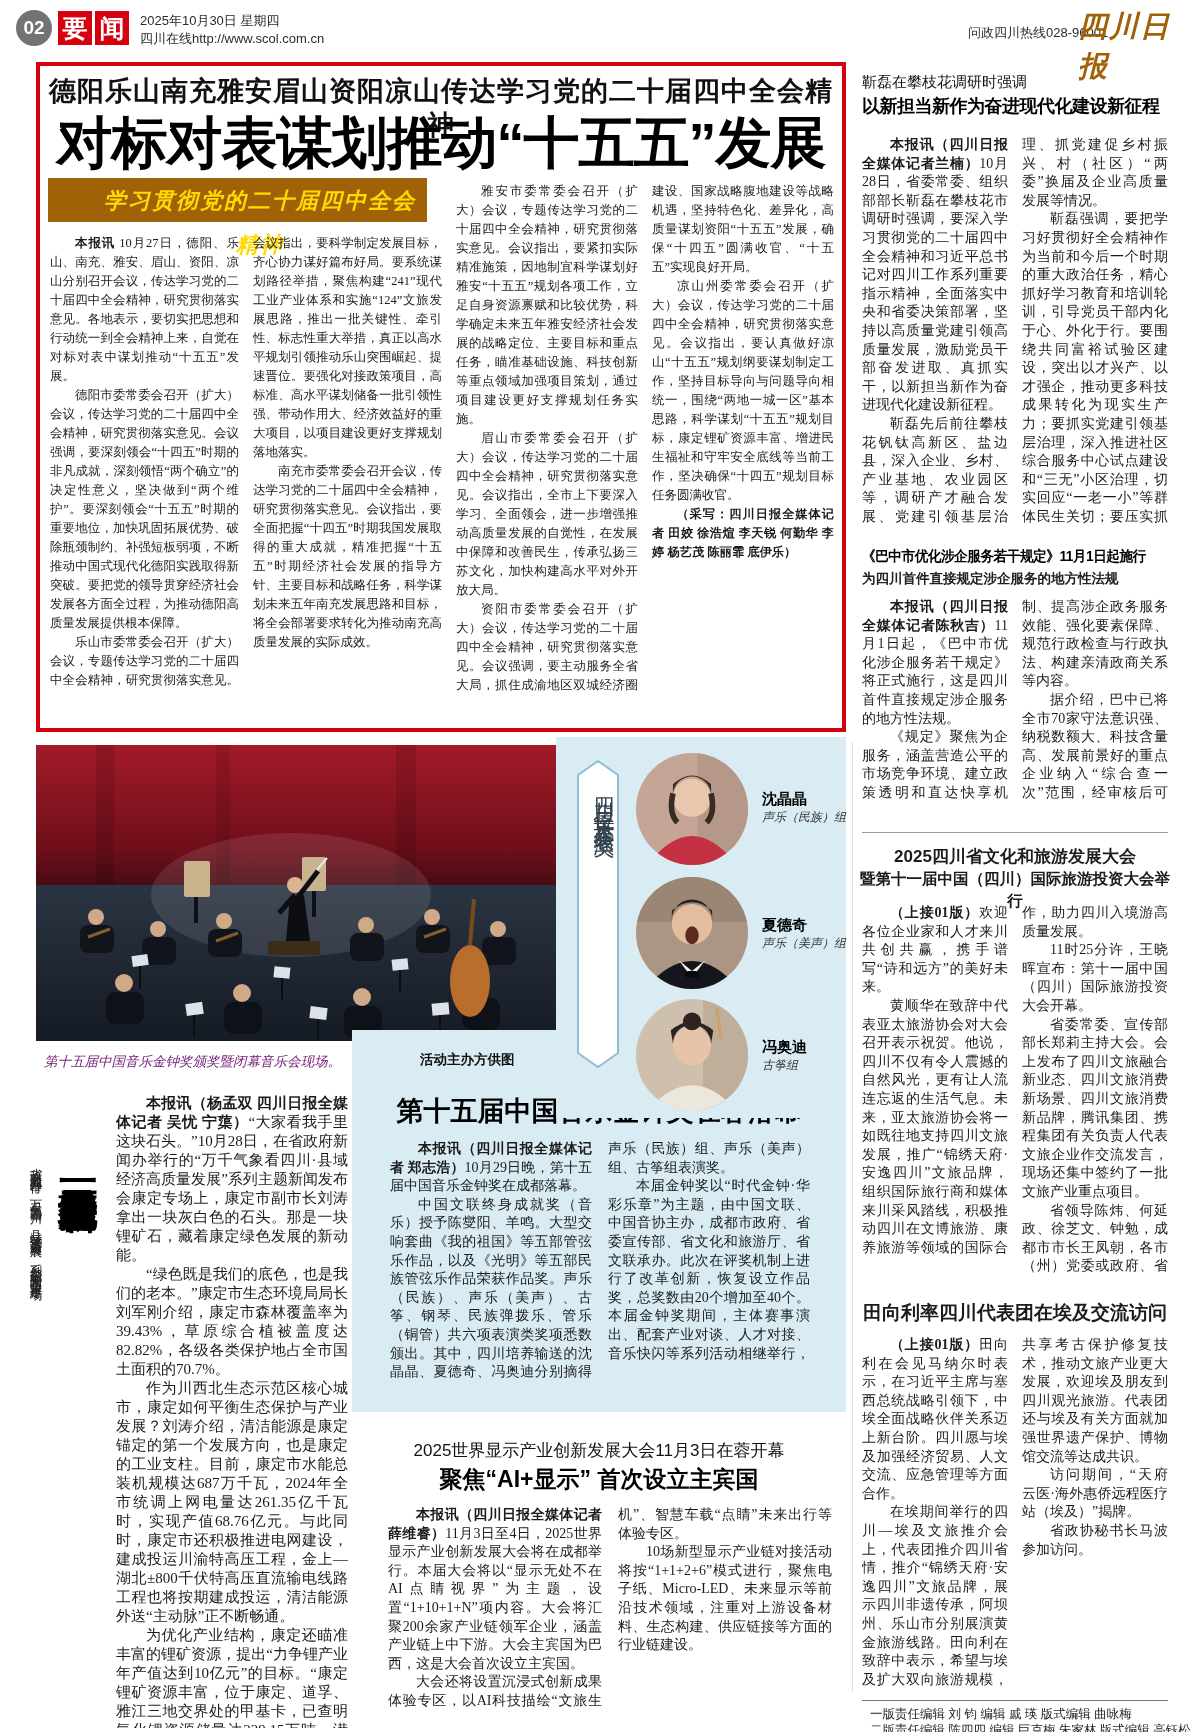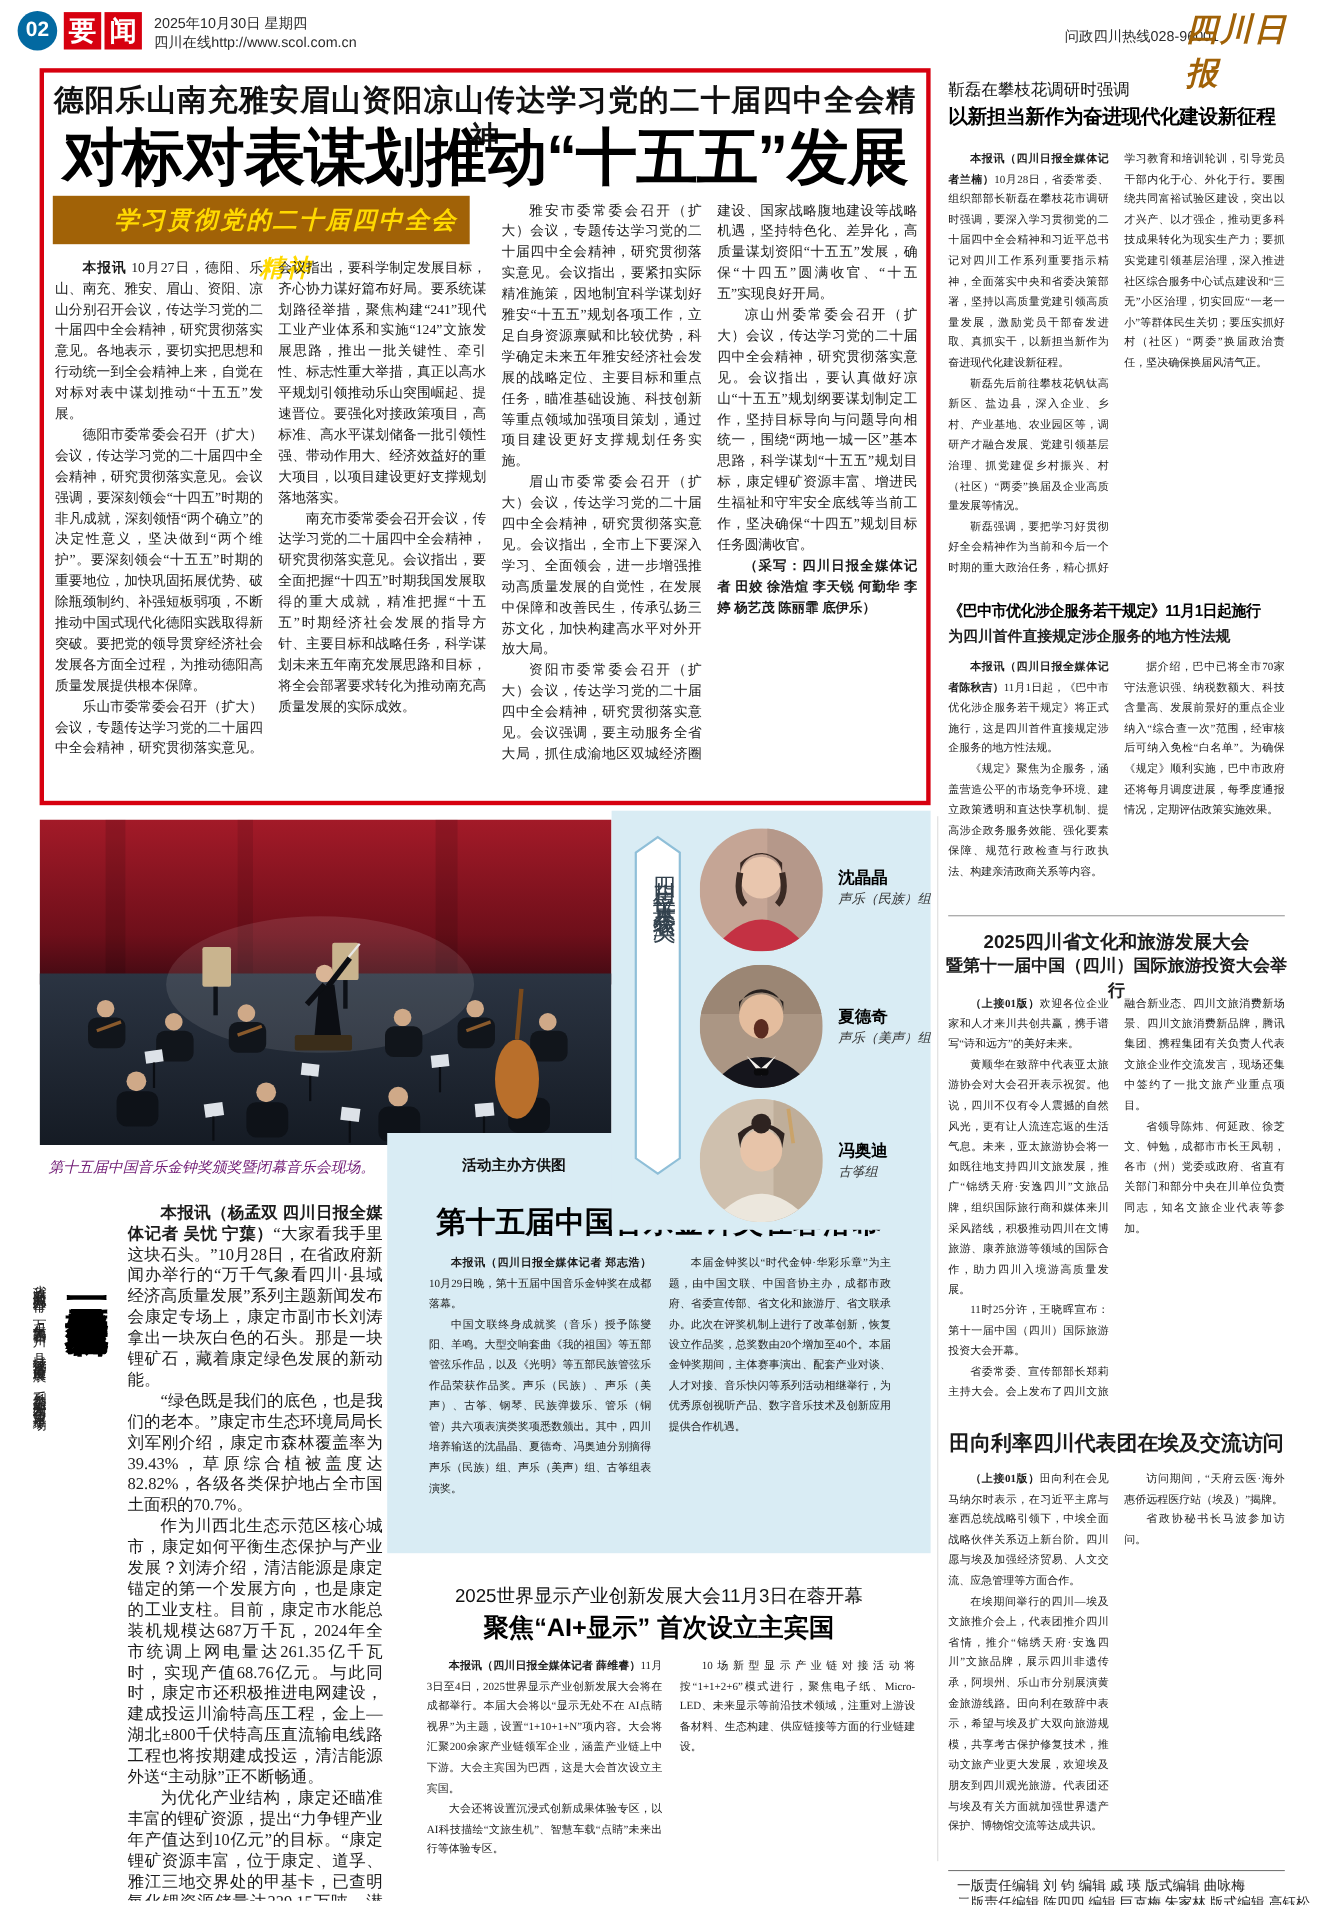--- a/index.html
+++ b/index.html
@@ -1,37 +1,37 @@
 <!DOCTYPE html>
 <html><head>
 <meta charset="utf-8">
 <style>
   html,body{margin:0;padding:0;}
   body{width:1200px;height:1732px;background:#fff;font-family:"Liberation Serif",serif;color:#1b1b1b;}
   #page{position:relative;width:1200px;height:1732px;overflow:hidden;background:#fff;}
   .abs{position:absolute;}
   .center{text-align:center;}
   
-  .pgnum{left:16px;top:10px;width:36px;height:36px;border-radius:50%;background:#0369a1;color:#fff;
+  .pgnum{left:16px;top:10px;width:36px;height:36px;border-radius:50%;background:#737373;color:#fff;
          font:700 19px/36px "Liberation Sans",sans-serif;text-align:center;}
   .secbox{width:34px;height:34px;background:#d7000f;color:#fff;font:700 25px/34px "Liberation Sans",sans-serif;text-align:center;}
   .hmeta{font:13px/18px "Liberation Sans",sans-serif;color:#2b2b2b;}
   .masthead{font:italic 900 29px/40px "DejaVu Serif",serif;color:#a16207;letter-spacing:2px;}
   
   .leadbox{left:36px;top:62px;width:802px;height:662px;border:4px solid #d7000f;background:#fff;}
   .lead-kicker{left:0;top:8px;width:100%;font:600 27px/34px "Liberation Sans",sans-serif;color:#111;text-align:center;letter-spacing:1px;}
   .lead-headline{left:0;top:44px;width:100%;font:900 56px/66px "Liberation Sans",sans-serif;color:#000;text-align:center;letter-spacing:-1px;}
   .lead-banner{left:8px;top:112px;width:334px;height:44px;background:#a16207;padding-left:45px;}
   .lead-banner span{display:block;font:italic 700 22px/44px "DejaVu Serif",serif;color:#ffd900;text-align:center;letter-spacing:2px;}
   
   .art-body{column-gap:14px;column-fill:auto;overflow:hidden;text-align:justify;
             font:12.5px/19px "Liberation Serif",serif;color:#1b1b1b;}
   .art-body p{margin:0;text-indent:2em;}
   .cols2{column-count:2;}
-  .small{font-size:10px;line-height:18.6px;}
+  .small{font-size:14px;line-height:18.6px;}
   .intro{font-weight:700;}
   .byline{font-weight:700;text-indent:2em;font-family:"Liberation Sans",sans-serif;font-size:12.2px;}
   
   .sb-kicker{font:500 15px/20px "Liberation Sans",sans-serif;color:#111;}
   .sb-h1{font:700 18px/24px "Liberation Sans",sans-serif;color:#000;letter-spacing:-0.5px;}
   .hr{background:#9a9a9a;height:1px;}
   .footer-line{font:12.5px/16px "Liberation Sans",sans-serif;color:#222;}
   
   .bluepanel{background:#d9ecf4;}
   .vtext{writing-mode:vertical-rl;text-orientation:upright;}

